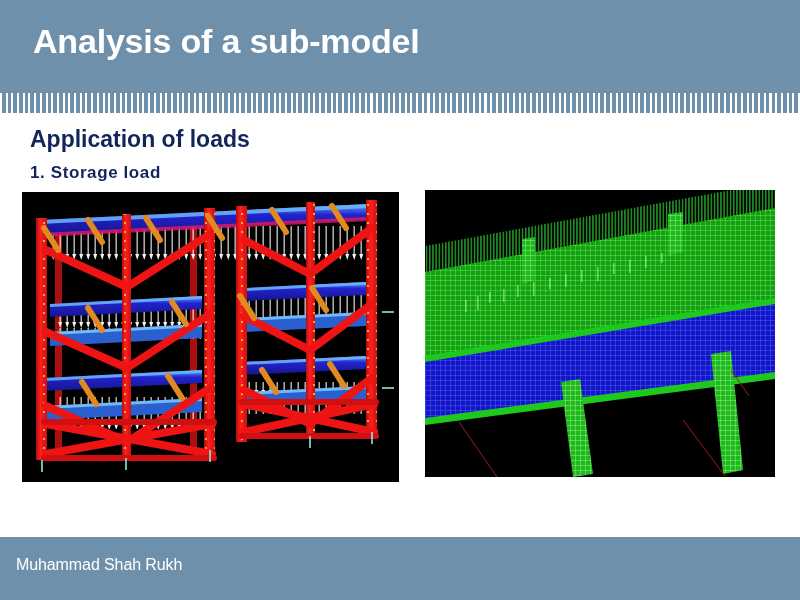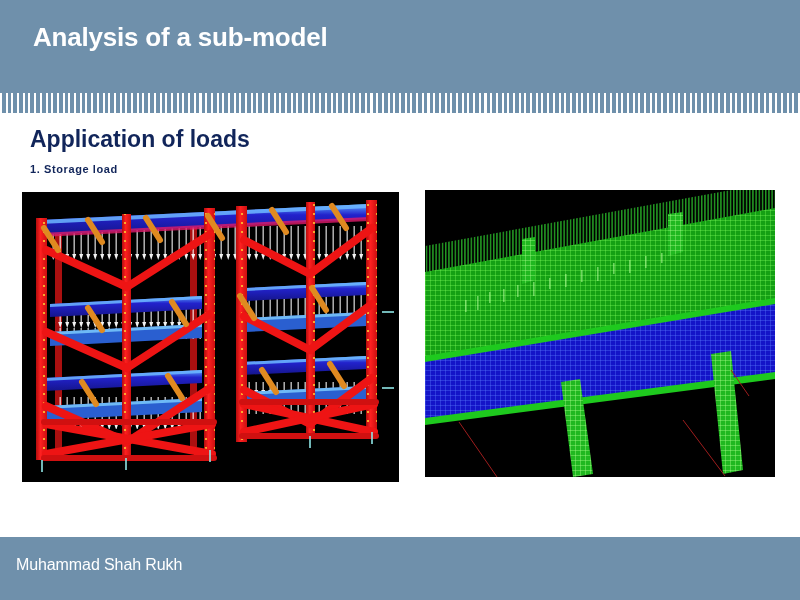--- a/index.html
+++ b/index.html
@@ -18,21 +18,21 @@
   
   #header-band {
     position: absolute;
     left: 0; top: 0;
     width: 800px; height: 93px;
     background: #6f90ab;
   }
   #slide-title {
     position: absolute;
     left: 33px; top: 22px;
-    font-size: 26px;
+    font-size: 34px;
     font-weight: bold;
     color: #ffffff;
     letter-spacing: -0.2px;
     white-space: nowrap;
   }
   #tick-strip {
     position: absolute;
     left: 0; top: 93px;
     width: 800px; height: 20px;
     background-color: #6f90ab;
@@ -53,21 +53,21 @@
     position: absolute;
     left: 30px; top: 13px;
     font-size: 23px;
     font-weight: bold;
     color: #11255a;
     white-space: nowrap;
   }
   #bullet-item-1 {
     position: absolute;
     left: 30px; top: 50px;
-    font-size: 11px;
+    font-size: 17px;
     font-weight: bold;
     color: #11255a;
     letter-spacing: 0.6px;
     white-space: nowrap;
   }
 
   
   .figure {
     position: absolute;
     background: #000000;

